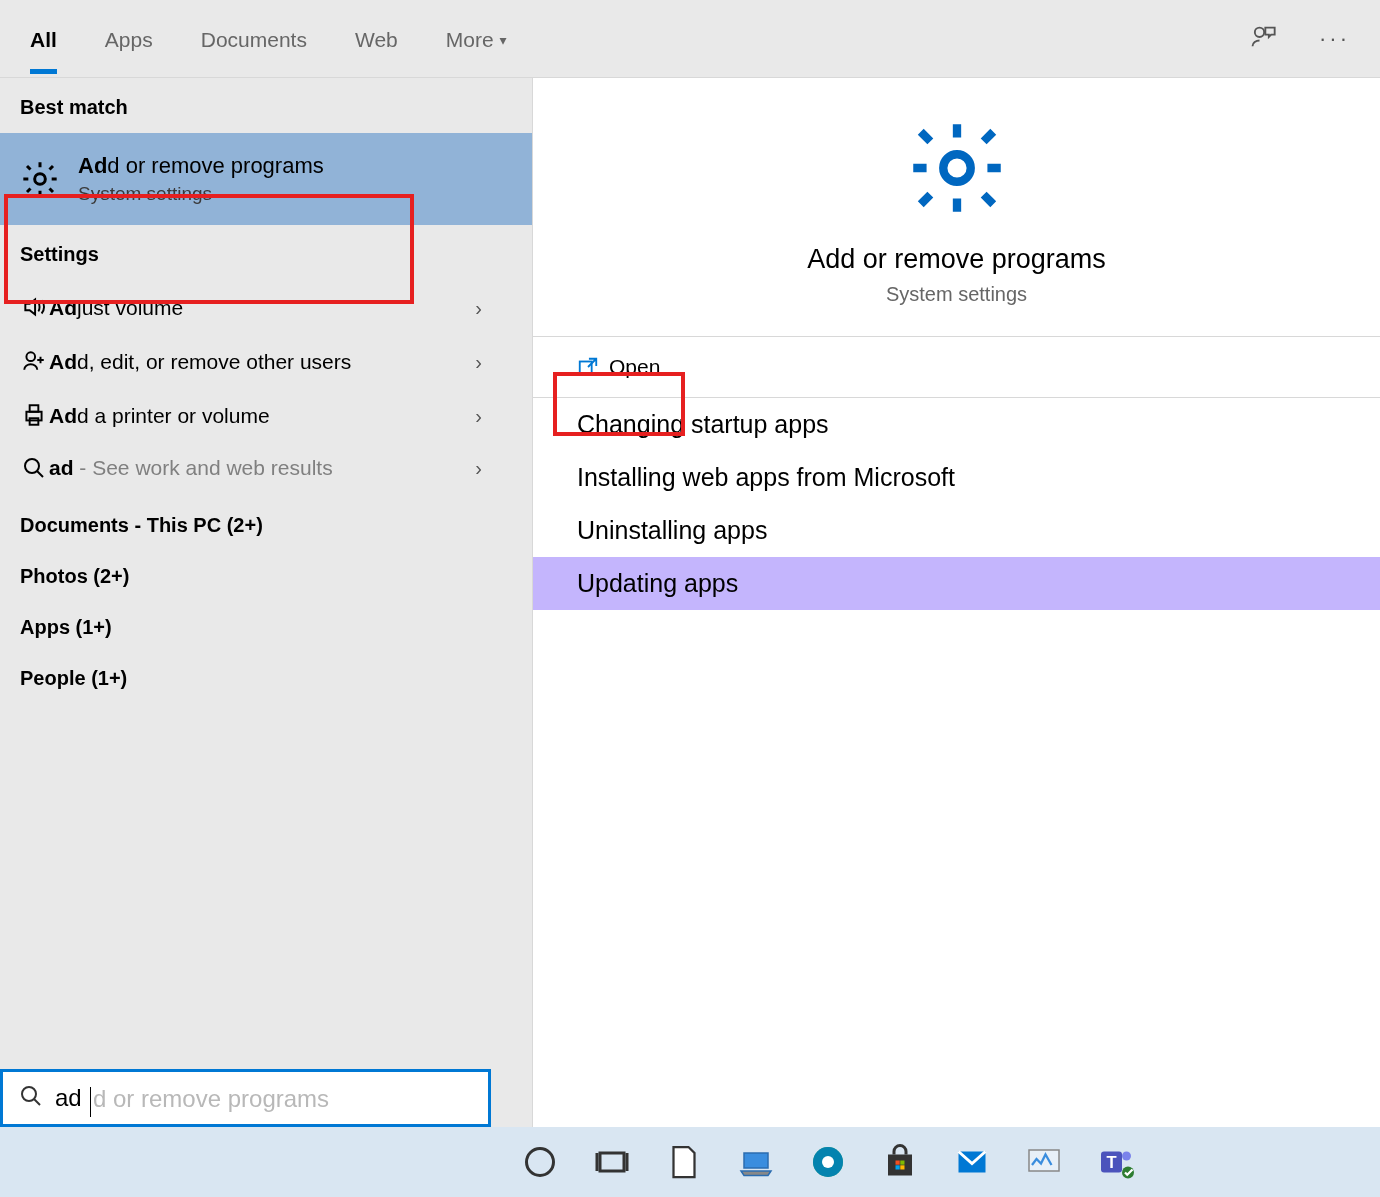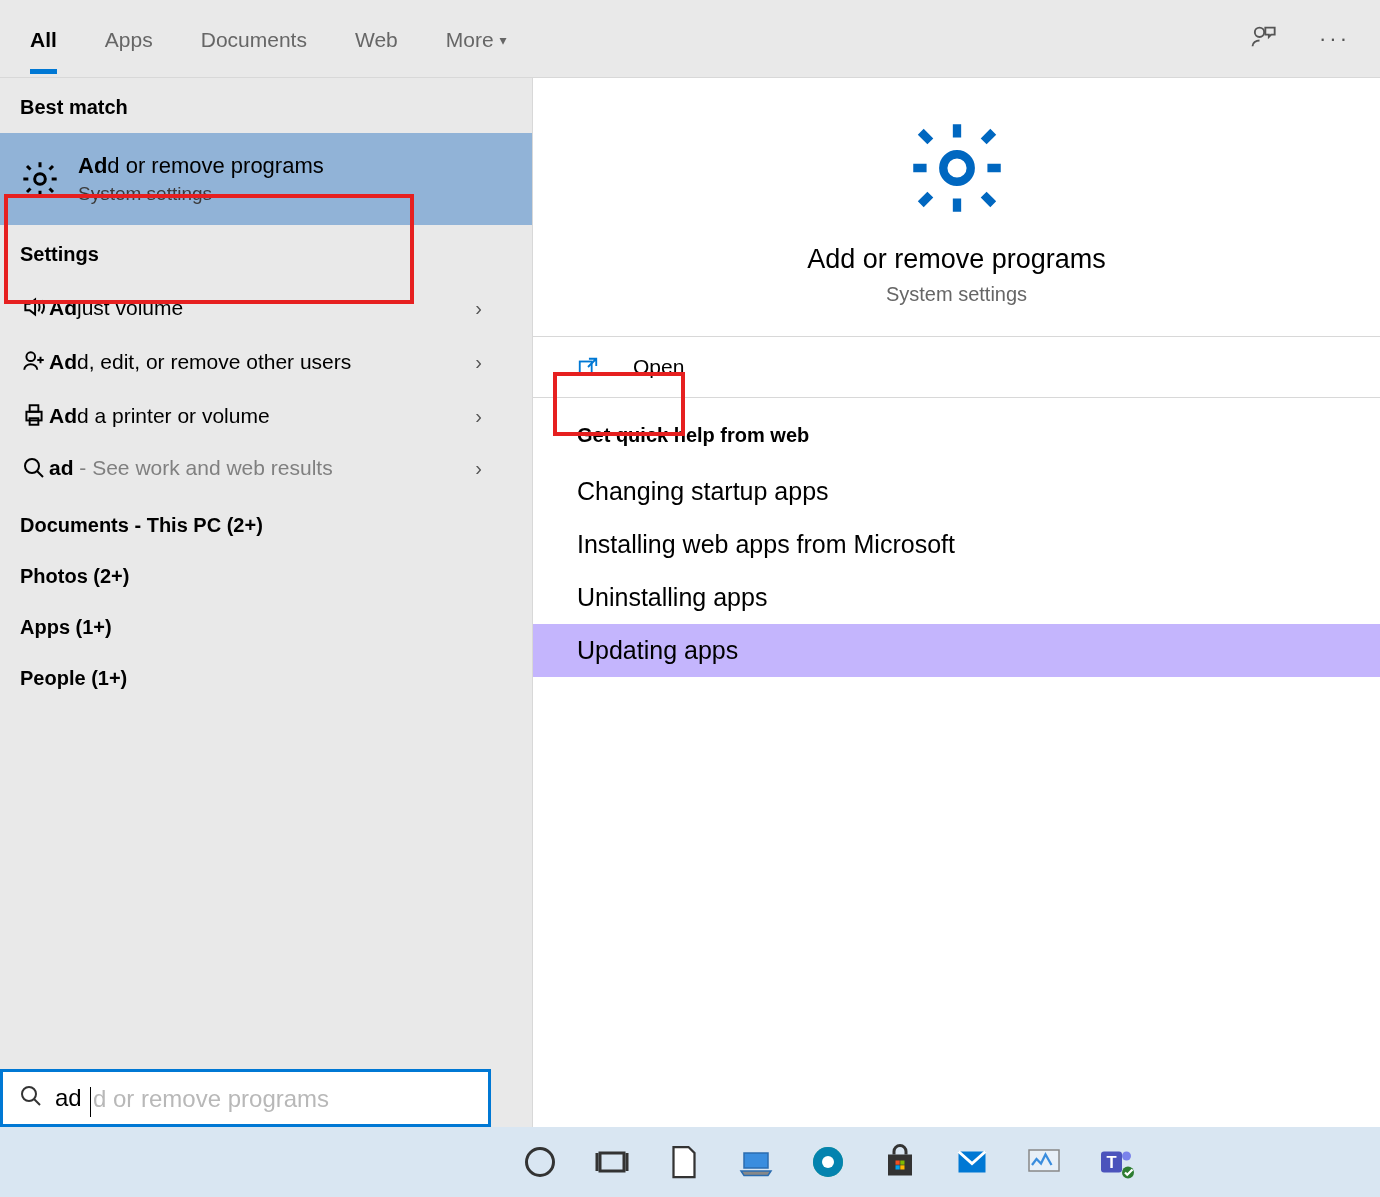--- a/index.html
+++ b/index.html
@@ -131,21 +131,21 @@
     display: flex;
     flex-direction: column;
     align-items: center;
     padding: 40px 0 30px;
   }
   .big-gear svg { width: 100px; height: 100px; }
   .detail-title { font-size: 27px; margin-top: 22px; }
   .detail-sub { font-size: 20px; color: var(--text-secondary); margin-top: 8px; }
   .right-divider { height:1px; background: var(--divider); }
   .open-row {
-    display: flex; align-items: center; gap: 34px;
+    display: flex; align-items: center; gap: 10px;
     padding: 18px 44px;
     font-size: 21px;
     position: relative;
     cursor:pointer;
   }
   .open-row svg { width: 22px; height: 22px; stroke: var(--accent-blue); }
   .annot-red-open {
     position: absolute;
     top: 372px; left: 553px;
     width: 132px; height: 64px;
@@ -329,23 +329,20 @@
 
     <div class="open-row">
       <svg viewBox="0 0 24 24" fill="none" stroke-width="2">
         <rect x="3" y="6" width="13" height="13"></rect>
           <path d="M13 3h8v8M21 3l-9 9"></path>
       </svg>
       <span>Open</span>
     </div>
     <div class="right-divider"></div>
 
-    <div class="quick-help">
-      <div class="quick-help-title">Get quick help from web</div>
-    </div>
     <div class="help-link">Changing startup apps</div>
     <div class="help-link">Installing web apps from Microsoft</div>
     <div class="help-link">Uninstalling apps</div>
     <div class="help-link hover">Updating apps</div>
   </div>
 </div>
 
 <div class="annot-red-open"></div>
 
 <div class="search-row">

